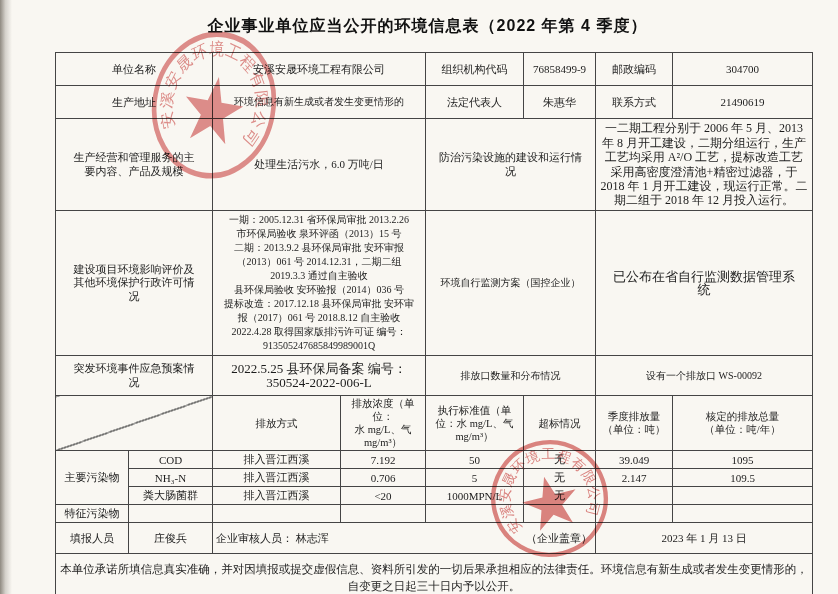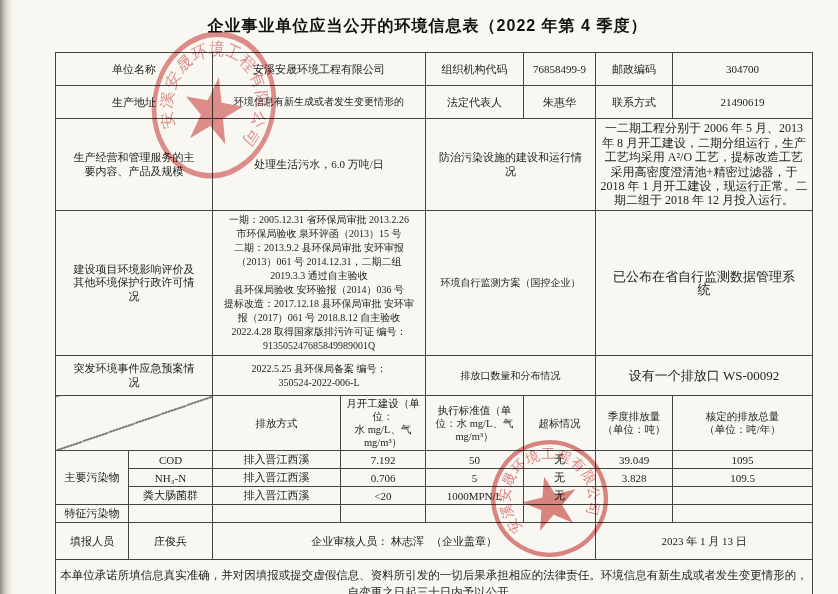--- a/index.html
+++ b/index.html
@@ -38,21 +38,21 @@
     background-image:linear-gradient(to bottom right,
       transparent calc(50% - 0.6px),#454545 calc(50% - 0.6px),
       #454545 calc(50% + 0.6px),transparent calc(50% + 0.6px));
   }
   .hdr{font-size:10.5px;line-height:13px;white-space:pre-line;}
   td.notecell{
     text-align:left;vertical-align:top;border-bottom:none;
     padding:3px 14px 0 16px;font-size:11.5px;line-height:17.5px;
     text-align:justify;
   }
-  .audit-flex{display:flex;justify-content:center;align-items:center;gap:7px;}
+  .audit-flex{display:flex;justify-content:space-between;align-items:center;gap:7px;}
   .seal{position:absolute;pointer-events:none;z-index:9;mix-blend-mode:multiply;}
   .seal svg{width:100%;height:100%;display:block;}
   .seal-top{left:148px;top:26px;width:132px;height:158px;color:#d04d4b;opacity:.62;transform:rotate(10deg);}
   .seal-bottom{left:487px;top:436px;width:125px;height:125px;color:#d04d4b;opacity:.68;transform:rotate(-14deg);}
 </style>
 </head>
 <body>
 
 <div class="scan-edge"></div>
 
@@ -113,30 +113,30 @@
 2022.4.28 取得国家版排污许可证 编号：
 913505247685849989001Q</td>
     <td colspan="2" class="onelin">环境自行监测方案（国控企业）</td>
     <td colspan="2" class="ml" style="font-size:13px">已公布在省自行监测数据管理系
 统</td>
   </tr>
 
   <tr style="height:40px">
     <td colspan="2" class="ml">突发环境事件应急预案情
 况</td>
-    <td colspan="2" class="ml" style="font-size:10px">2022.5.25 县环保局备案 编号：
+    <td colspan="2" class="ml" style="font-size:13px">2022.5.25 县环保局备案 编号：
 350524-2022-006-L</td>
     <td colspan="2" class="onelin">排放口数量和分布情况</td>
-    <td colspan="2" style="font-size:13px">设有一个排放口 WS-00092</td>
+    <td colspan="2" style="font-size:10px">设有一个排放口 WS-00092</td>
   </tr>
 
   <tr style="height:48px">
     <td colspan="2" class="diag"></td>
     <td class="hdr">排放方式</td>
-    <td class="hdr">月开工建设（单位：
+    <td class="hdr">排放浓度（单位：
 水 mg/L、气 mg/m³）</td>
     <td class="hdr">执行标准值（单
 位：水 mg/L、气
 mg/m³）</td>
     <td class="hdr">超标情况</td>
     <td class="hdr">季度排放量
 （单位：吨）</td>
     <td class="hdr">核定的排放总量
 （单位：吨/年）</td>
   </tr>
@@ -150,21 +150,21 @@
     <td>无</td>
     <td>39.049</td>
     <td>1095</td>
   </tr>
   <tr style="height:17px">
     <td>NH₃-N</td>
     <td>排入晋江西溪</td>
     <td>0.706</td>
     <td>5</td>
     <td>无</td>
-    <td>3.828</td>
+    <td>2.147</td>
     <td>109.5</td>
   </tr>
   <tr style="height:17px">
     <td>粪大肠菌群</td>
     <td>排入晋江西溪</td>
     <td>&lt;20</td>
     <td>1000MPN/L</td>
     <td>无</td>
     <td></td>
     <td></td>
@@ -174,21 +174,21 @@
     <td>特征污染物</td>
     <td></td>
     <td></td>
     <td></td>
     <td></td>
     <td></td>
     <td></td>
     <td></td>
   </tr>
 
-  <tr style="height:37px">
+  <tr style="height:31px">
     <td>填报人员</td>
     <td>庄俊兵</td>
     <td colspan="4">
       <div class="audit-flex">
         <span>企业审核人员：  林志浑</span>
         <span>（企业盖章）</span>
       </div>
     </td>
     <td colspan="2">2023 年 1 月 13 日</td>
   </tr>

